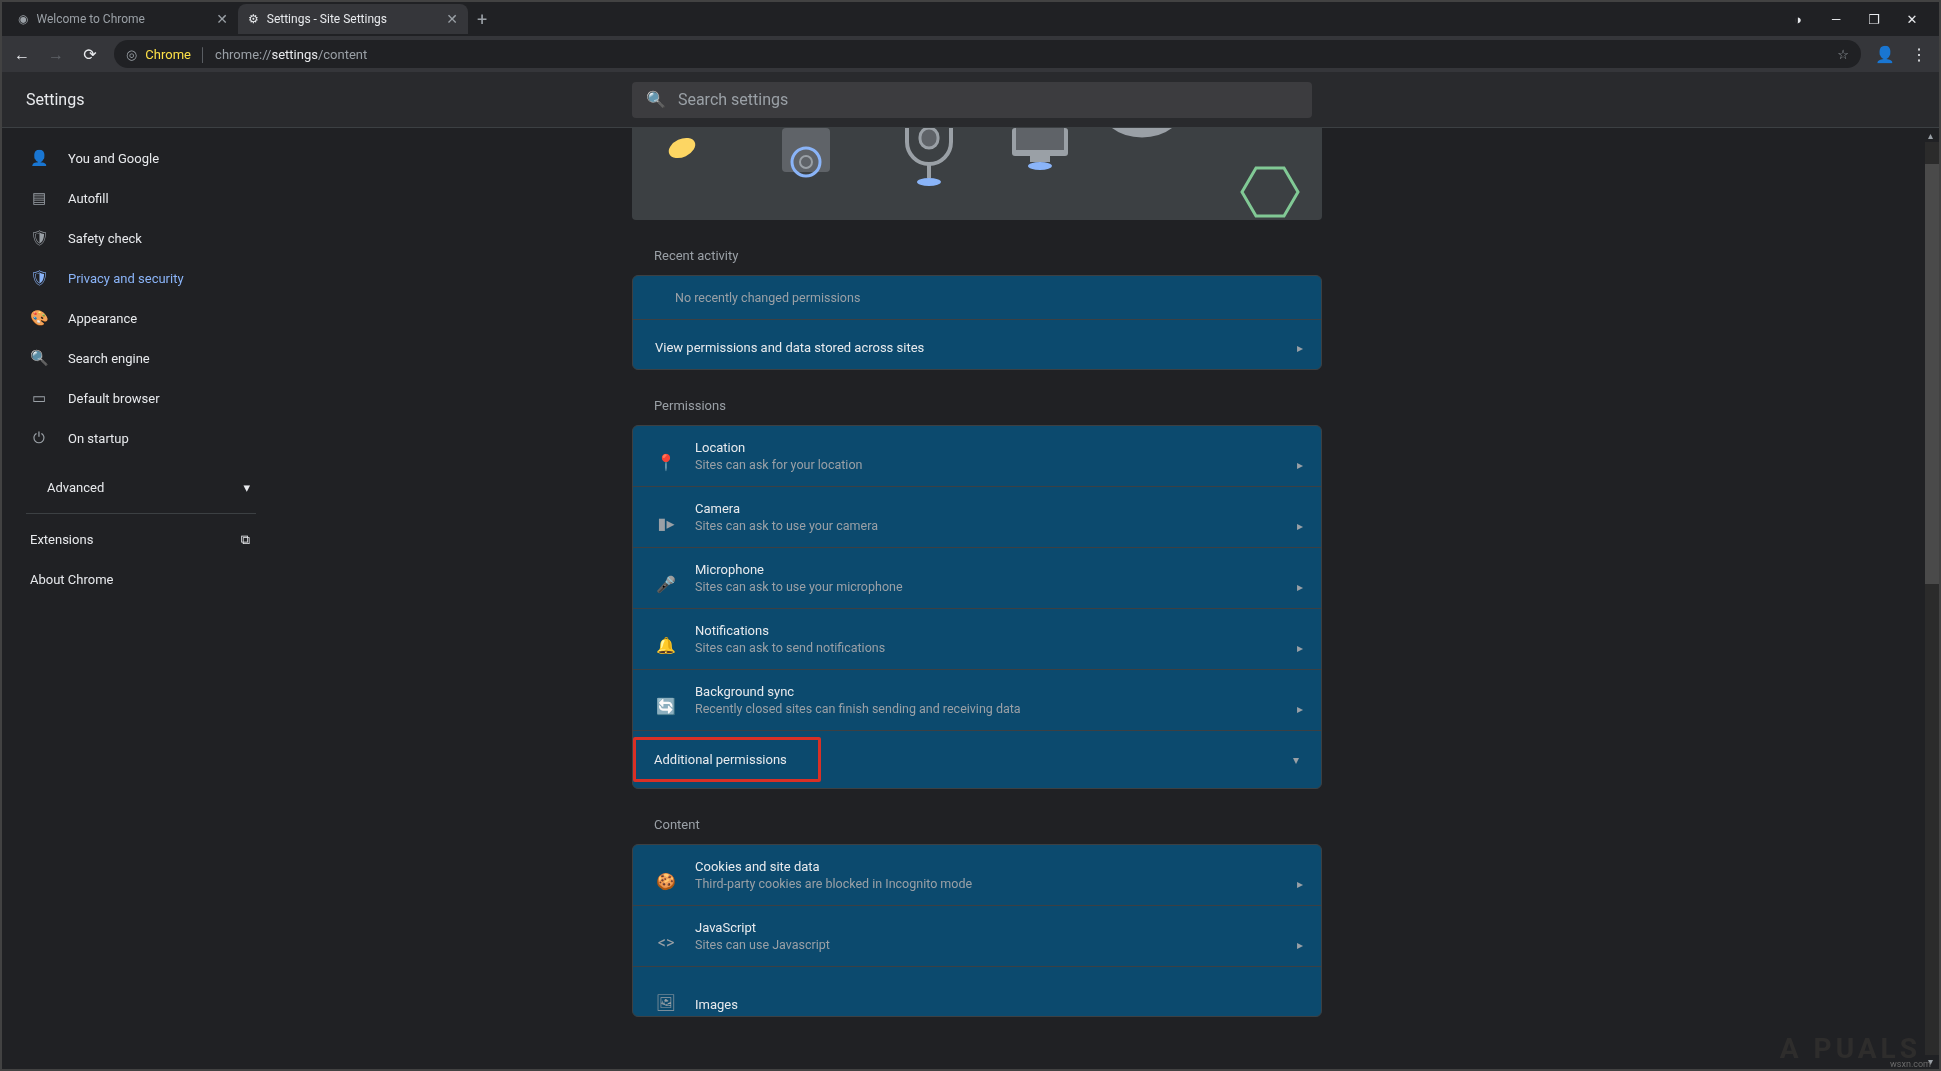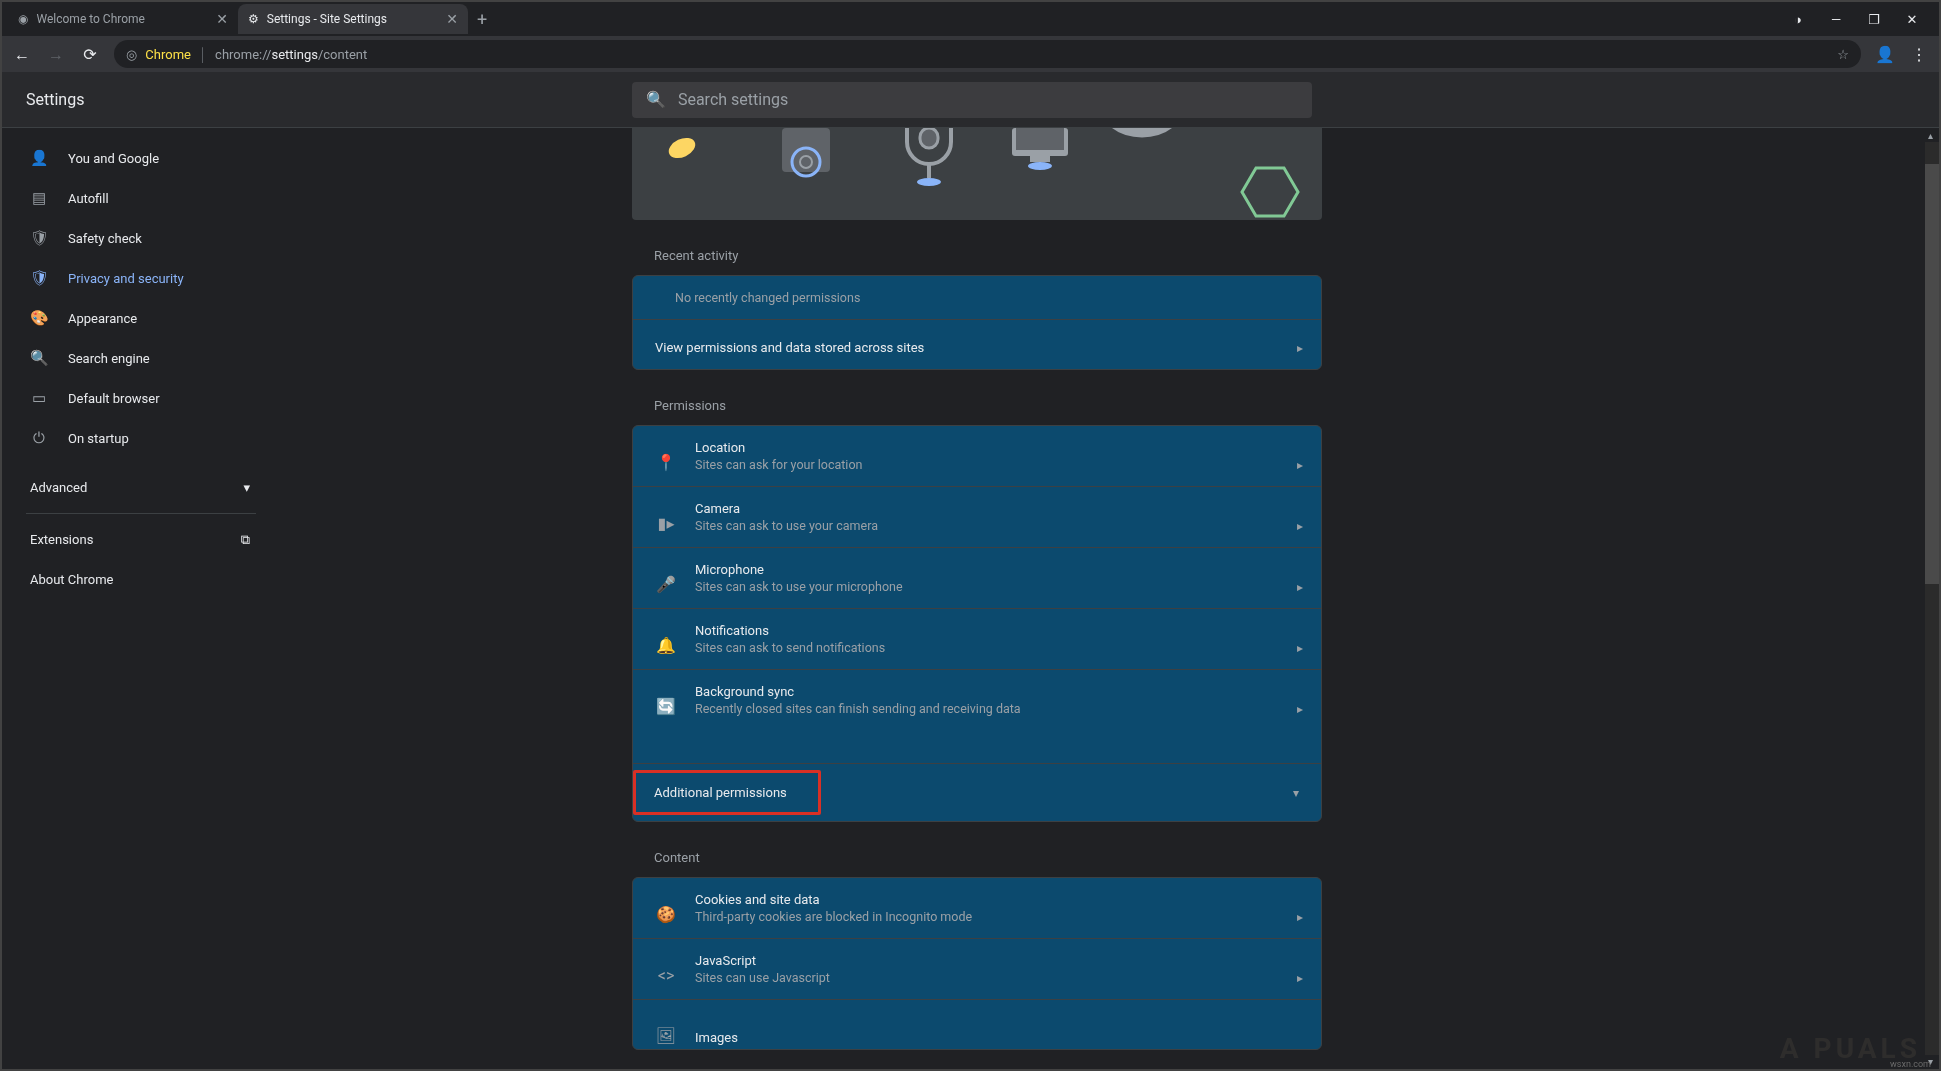--- a/index.html
+++ b/index.html
@@ -106,21 +106,21 @@
   display:flex; align-items:center; gap:20px;
   height: 40px;
   padding-left: 28px;
   font-size: 13px;
   color:#e8eaed;
   border-radius: 0 20px 20px 0;
 }
 .sb-item .ic { width:18px; text-align:center; color:#9aa0a6; font-size:15px;}
 .sb-item.active { color:#8ab4f8; }
 .sb-item.active .ic { color:#8ab4f8;}
-.sb-adv { display:flex; align-items:center; justify-content:space-between; padding:12px 22px 12px 28px; font-size:13px; color:#e8eaed; margin-top:10px;}
+.sb-adv { display:flex; align-items:center; justify-content:space-between; padding:12px 22px 12px 28px; font-size:13px; color:#e8eaed; margin-top:10px;margin-left:17px;}
 .sb-divider { height:1px; background:#3c4043; margin: 6px 16px 6px 24px;}
 .sb-link { display:flex; align-items:flex-start; justify-content:space-between; padding:12px 22px 12px 28px; font-size:13px; color:#e8eaed; }
 
 .main-wrap { flex:1; display:flex; justify-content:flex-start; padding-left: 360px; overflow-y:auto;}
 .main-col { width: 690px; padding-top:0; padding-bottom:40px;}
 .banner {
   height: 92px;
   background: #3c4043;
   border-bottom-left-radius: 4px;
   border-bottom-right-radius: 4px;
@@ -332,21 +332,21 @@
           <span class="chev">▸</span>
         </div>
         <div class="row">
           <span class="ric">🔄</span>
           <div class="rtxt">
               <div class="rt-title">Background sync</div>
               <div class="rt-sub">Recently closed sites can finish sending and receiving data</div>
             </div>
           <span class="chev">▸</span>
         </div>
-        <div class="row addl-row" style="border-top:1px solid #3c4043; padding:6px 18px 6px 0;margin-top:33px;">
+        <div class="row addl-row" style="border-top:1px solid #3c4043; padding:6px 18px 6px 0;">
           <span class="highlight-box">Additional permissions</span>
           <span class="chev">▾</span>
         </div>
       </div>
 
       <div class="section-label">Content</div>
       <div class="card">
         <div class="row">
           <span class="ric">🍪</span>
           <div class="rtxt">

